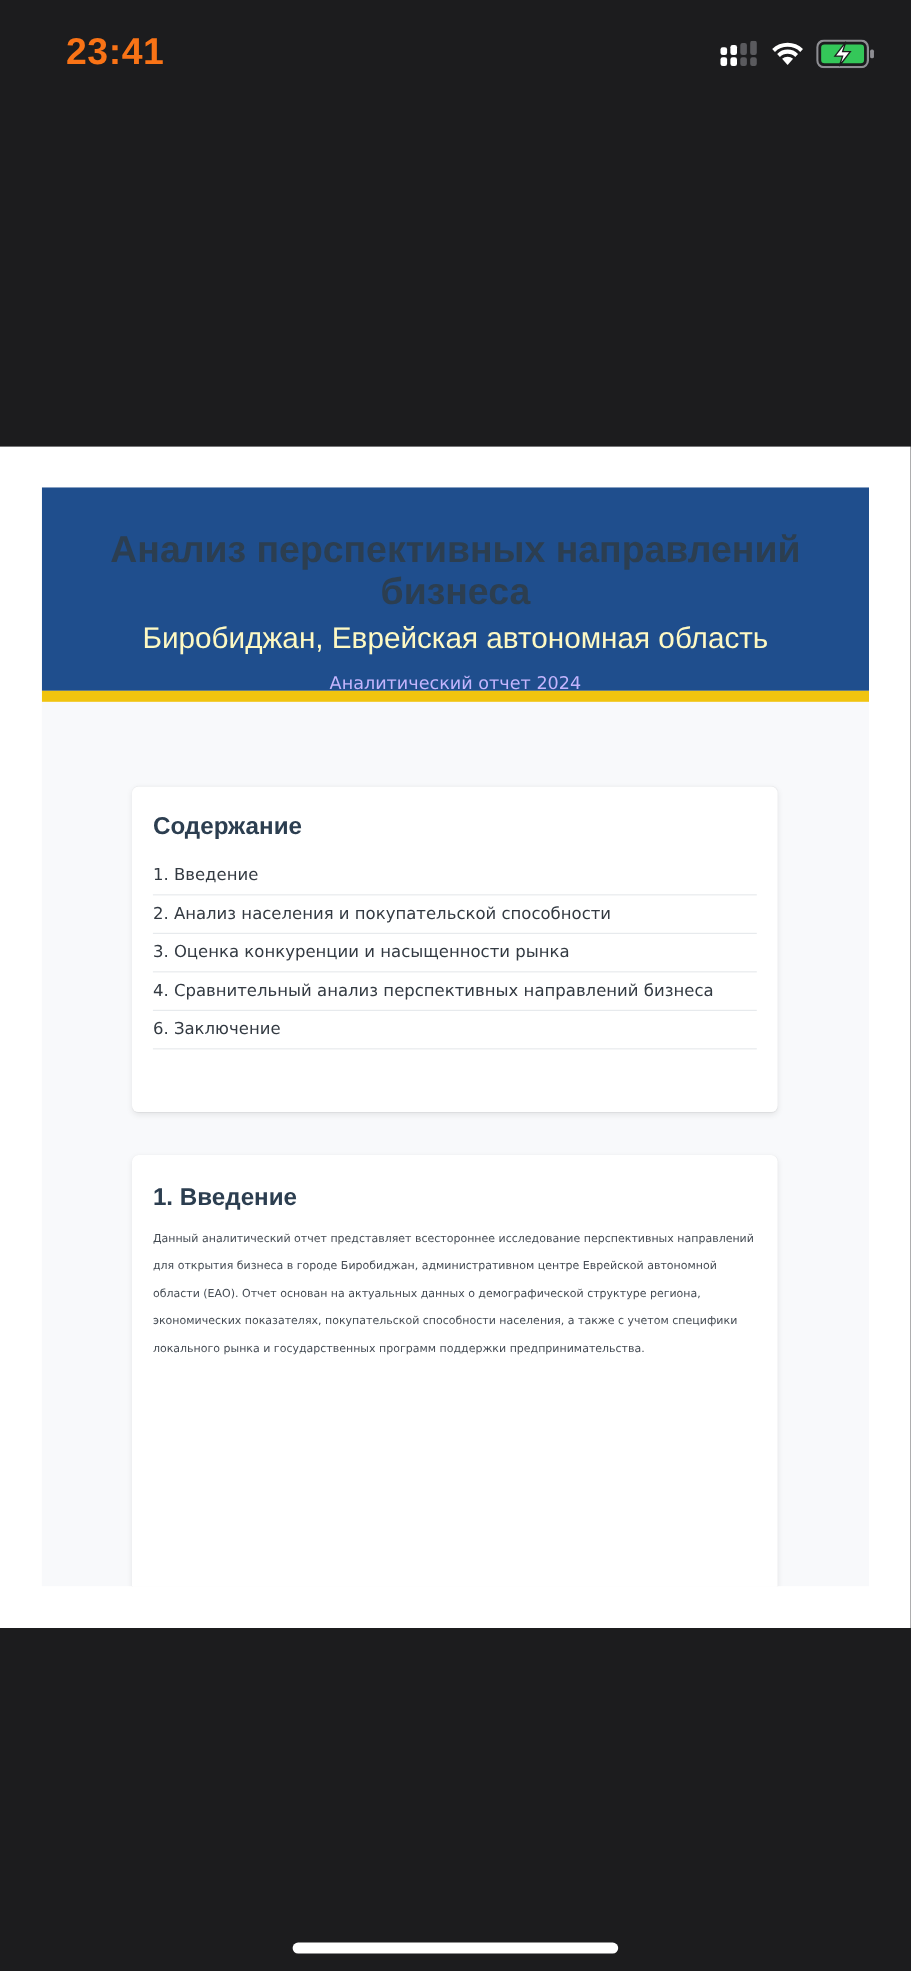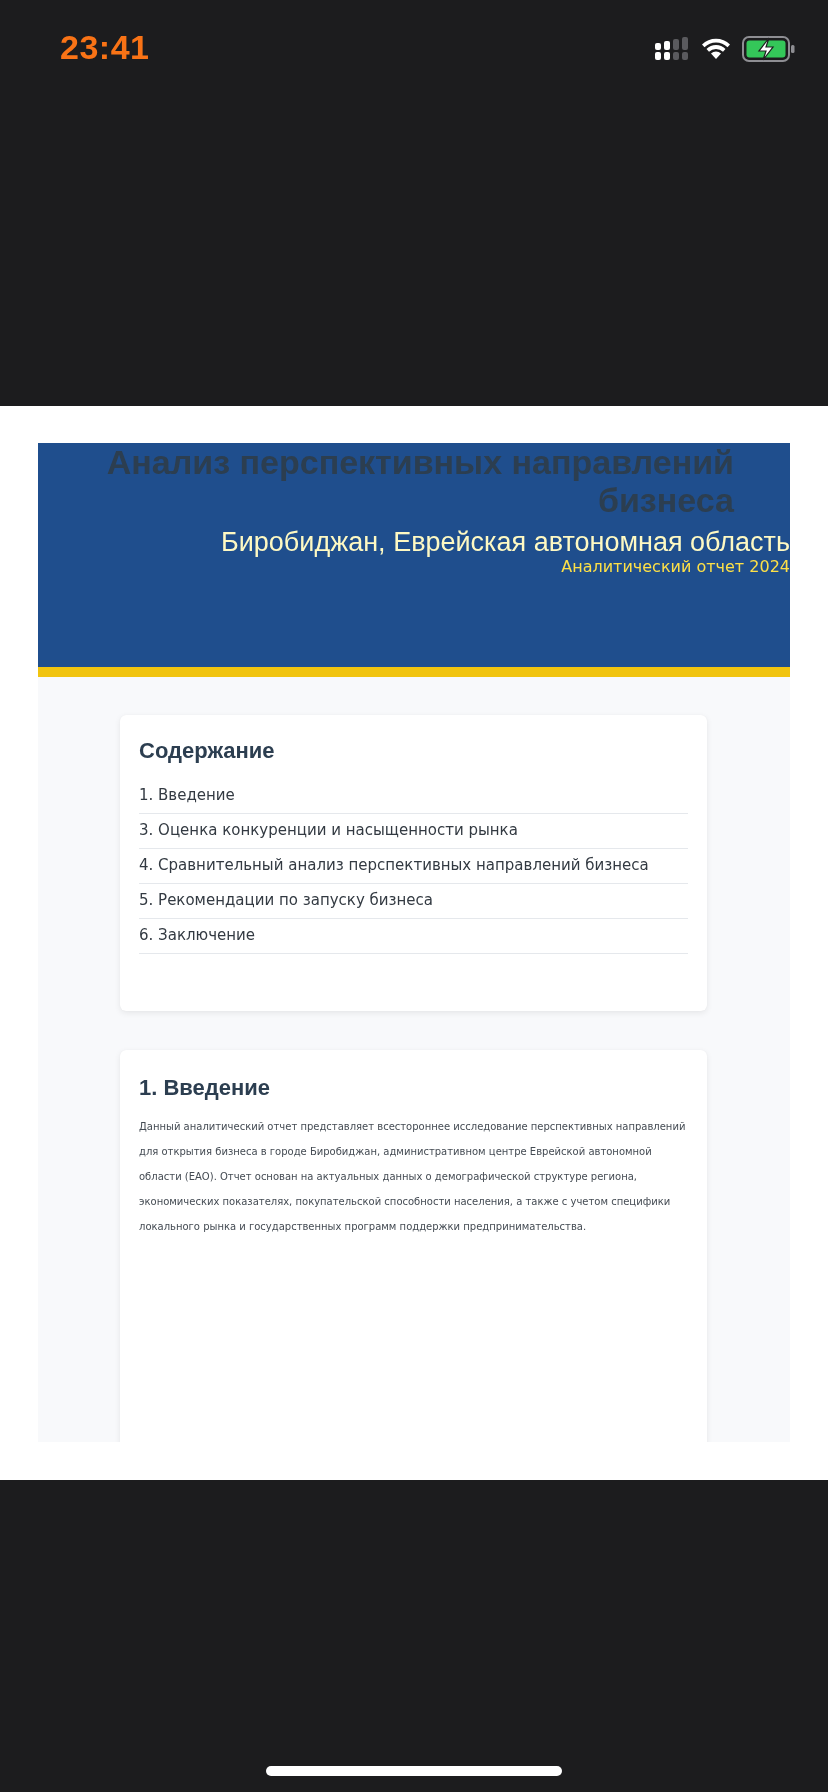--- a/index.html
+++ b/index.html
@@ -24,34 +24,35 @@
     .viewport {
       position: absolute; left: 0; top: 406px; width: 828px; height: 1074px;
       background: #ffffff; overflow: hidden;
     }
     .document {
       position: absolute; left: 38px; top: 37px; width: 752px; height: 999px;
       background: #f8f9fb; overflow: hidden;
     }
     .doc-header {
       background: #1f4e8d;
-      height: 224px;
-      text-align: right;
+      height: 185px;
+      text-align: center;
+      padding-top: 38px;
     }
     .doc-title {
       color: #2c3e50; font-weight: 700; font-size: 34px; line-height: 38px;
       font-family: "Liberation Sans", "DejaVu Sans", sans-serif;
       width: 640px; margin: 0 auto;
     }
     .doc-subtitle {
       color: #fef9c3; font-size: 27px; line-height: 30px; margin-top: 8px;
       font-family: Liberation Sans, sans-serif;
     }
     .doc-meta {
-      color: #fde047; font-size: 16px; line-height: 20px; 
+      color: #c4b5fd; font-size: 16px; line-height: 20px; margin-top: 16px;
       font-family: "DejaVu Sans", sans-serif;
     }
     .accent-bar { height: 10px; background: #f1c40f; }
 
     .card {
       position: absolute; left: 82px; width: 587px;
       background: #ffffff; border-radius: 6px;
       box-shadow: 0 2px 6px rgba(0,0,0,0.08), 0 0 1px rgba(0,0,0,0.06);
       padding: 20px 19px 18px 19px;
     }
@@ -134,27 +135,27 @@
       </header>
       <div class="accent-bar"></div>
 
       <section class="card toc-card">
         <h2 class="card-title">Содержание</h2>
         <ul class="toc-list">
           <li class="toc-item">
             <a>1. Введение</a>
           </li>
           <li class="toc-item">
+            <a>2. Анализ населения и покупательской способности</a>
+          </li>
+          <li class="toc-item">
             <a>3. Оценка конкуренции и насыщенности рынка</a>
           </li>
           <li class="toc-item">
             <a>4. Сравнительный анализ перспективных направлений бизнеса</a>
-          </li>
-          <li class="toc-item">
-            <a>5. Рекомендации по запуску бизнеса</a>
           </li>
           <li class="toc-item">
             <a>6. Заключение</a>
           </li>
         </ul>
       </section>
 
       <section class="card intro-card">
         <h2 class="card-title">1. Введение</h2>
         <p class="para">Данный аналитический отчет представляет всестороннее исследование перспективных направлений для открытия бизнеса в городе Биробиджан, административном центре Еврейской автономной области (ЕАО). Отчет основан на актуальных данных о демографической структуре региона, экономических показателях, покупательской способности населения, а также с учетом специфики локального рынка и государственных программ поддержки предпринимательства.</p>

